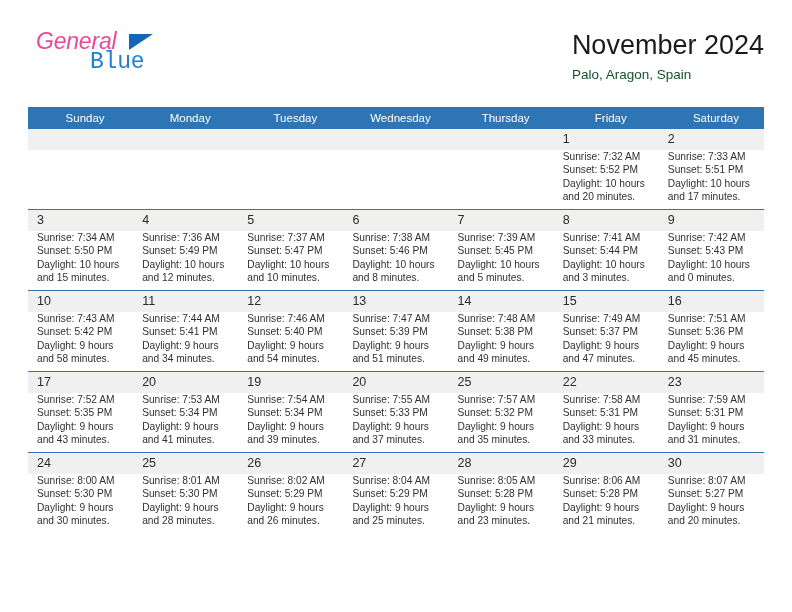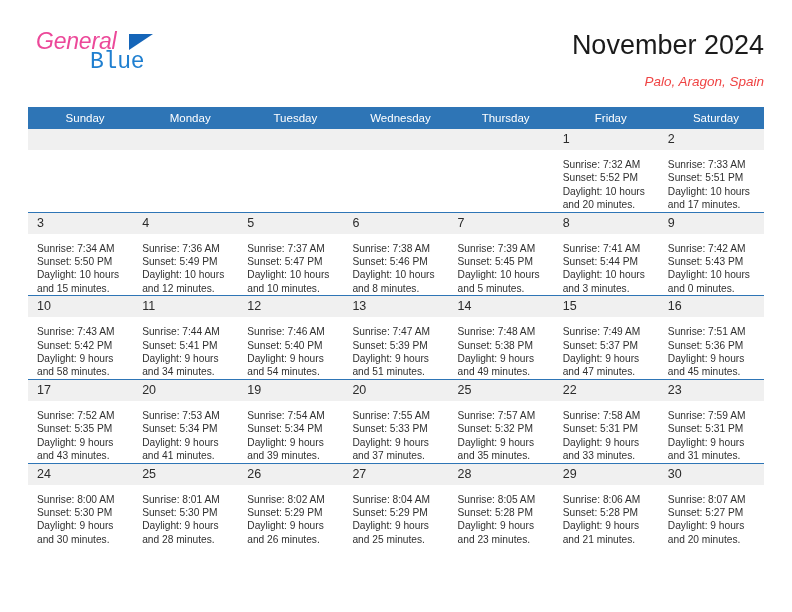--- a/index.html
+++ b/index.html
@@ -58,36 +58,35 @@
   .logo-tri {
     position: absolute;
     left: 101px;
     top: 6px;
     width: 0;
     height: 0;
     border-left: 24px solid #1565b8;
     border-bottom: 16px solid transparent;
   }
   .titlewrap {
-    text-align: right;
+    text-align: left;
     padding-top: 2px;
   }
   .cal-title {
     font-size: 27px;
     font-weight: normal;
     color: #1b1b1b;
     line-height: 1.12;
     white-space: nowrap;
   }
   .cal-sub {
     font-size: 13.5px;
-    color: #ef4444;
-    margin-top: 14px;
+    color: #14532d;
+    margin-top: 7px;
     white-space: nowrap;
-    font-style: italic;
   }
 
   
   .calendar {
     width: 736px;
     border-collapse: collapse;
     table-layout: fixed;
     margin-top: 9px;
   }
   .calendar th {
@@ -114,21 +113,21 @@
   }
   .daynum {
     background: #f0f0f0;
     font-size: 12.5px;
     color: #2b2b2b;
     padding: 3px 0 4px 9px;
     height: 14px;
     line-height: 14px;
   }
   .dayinfo {
-    padding: 8px 4px 0 9px;
+    padding: 0 4px 0 9px;
     font-size: 10.2px;
     line-height: 13.4px;
     color: #303030;
   }
   .dayinfo div {
     white-space: nowrap;
   }
   td.empty .daynum {
     color: transparent;
   }

